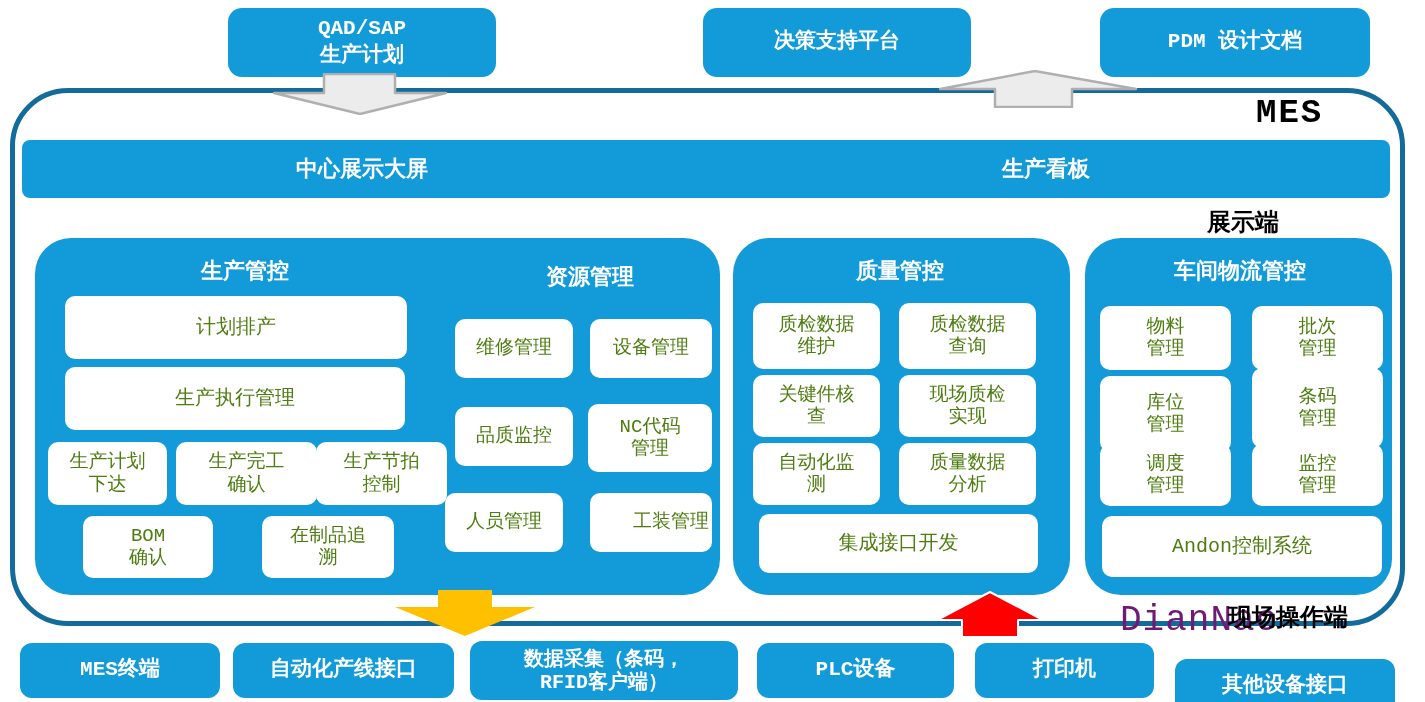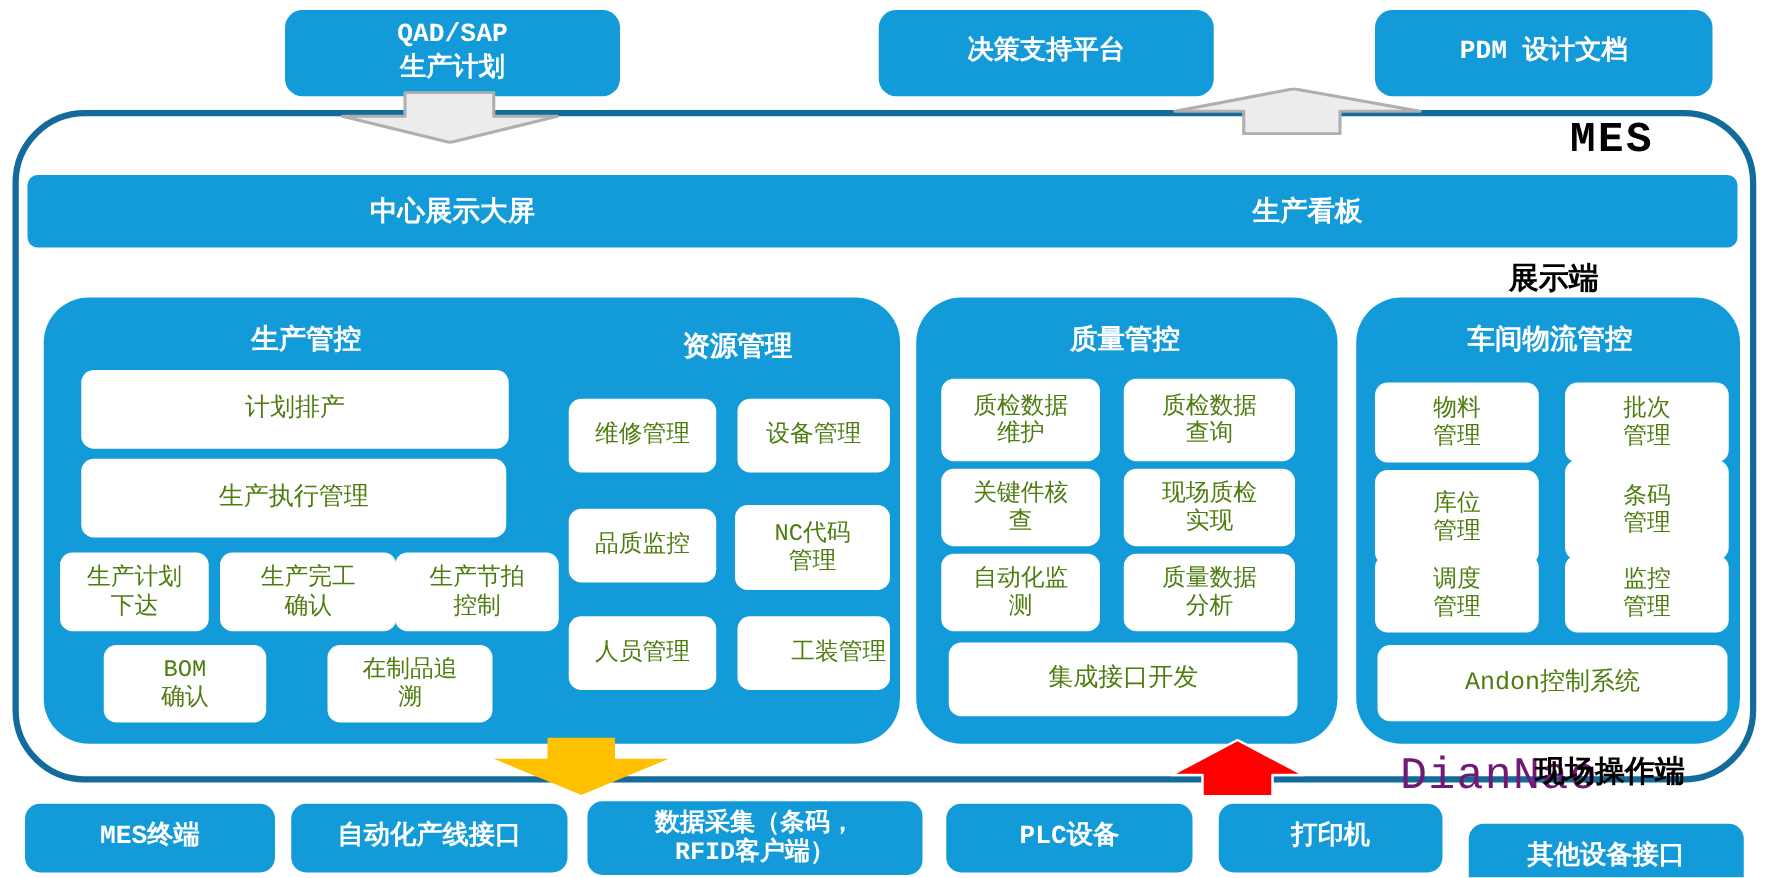--- a/index.html
+++ b/index.html
@@ -90,21 +90,21 @@
   <div class="box-white" style="left:83px;top:516px;width:130px;height:62px;">BOM
 确认</div>
   <div class="box-white" style="left:455px;top:319px;width:118px;height:59px;">维修管理</div>
 
   <div class="box-white" style="left:262px;top:516px;width:132px;height:62px;">在制品追
 溯</div>
   <div class="box-white" style="left:590px;top:319px;width:122px;height:59px;">设备管理</div>
   <div class="box-white" style="left:455px;top:407px;width:118px;height:59px;">品质监控</div>
   <div class="box-white" style="left:588px;top:404px;width:124px;height:68px;">NC代码
 管理</div>
-  <div class="box-white" style="left:455px;top:493px;width:118px;height:59px;">人员管理</div>
+  <div class="box-white" style="left:445px;top:493px;width:118px;height:59px;">人员管理</div>
   <div class="box-white" style="left:590px;top:493px;width:122px;height:59px;padding-left:40px;">工装管理</div>
 
   <div class="panel" style="left:733px;top:238px;width:337px;height:357px;"></div>
   <div class="panel-title" style="left:800px;top:256px;width:200px;">质量管控</div>
   <div class="box-white" style="left:753px;top:303px;width:127px;height:66px;">质检数据
 维护</div>
   <div class="box-white" style="left:899px;top:303px;width:137px;height:66px;">质检数据
 查询</div>
   <div class="box-white" style="left:753px;top:375px;width:127px;height:62px;">关键件核
 查</div>

